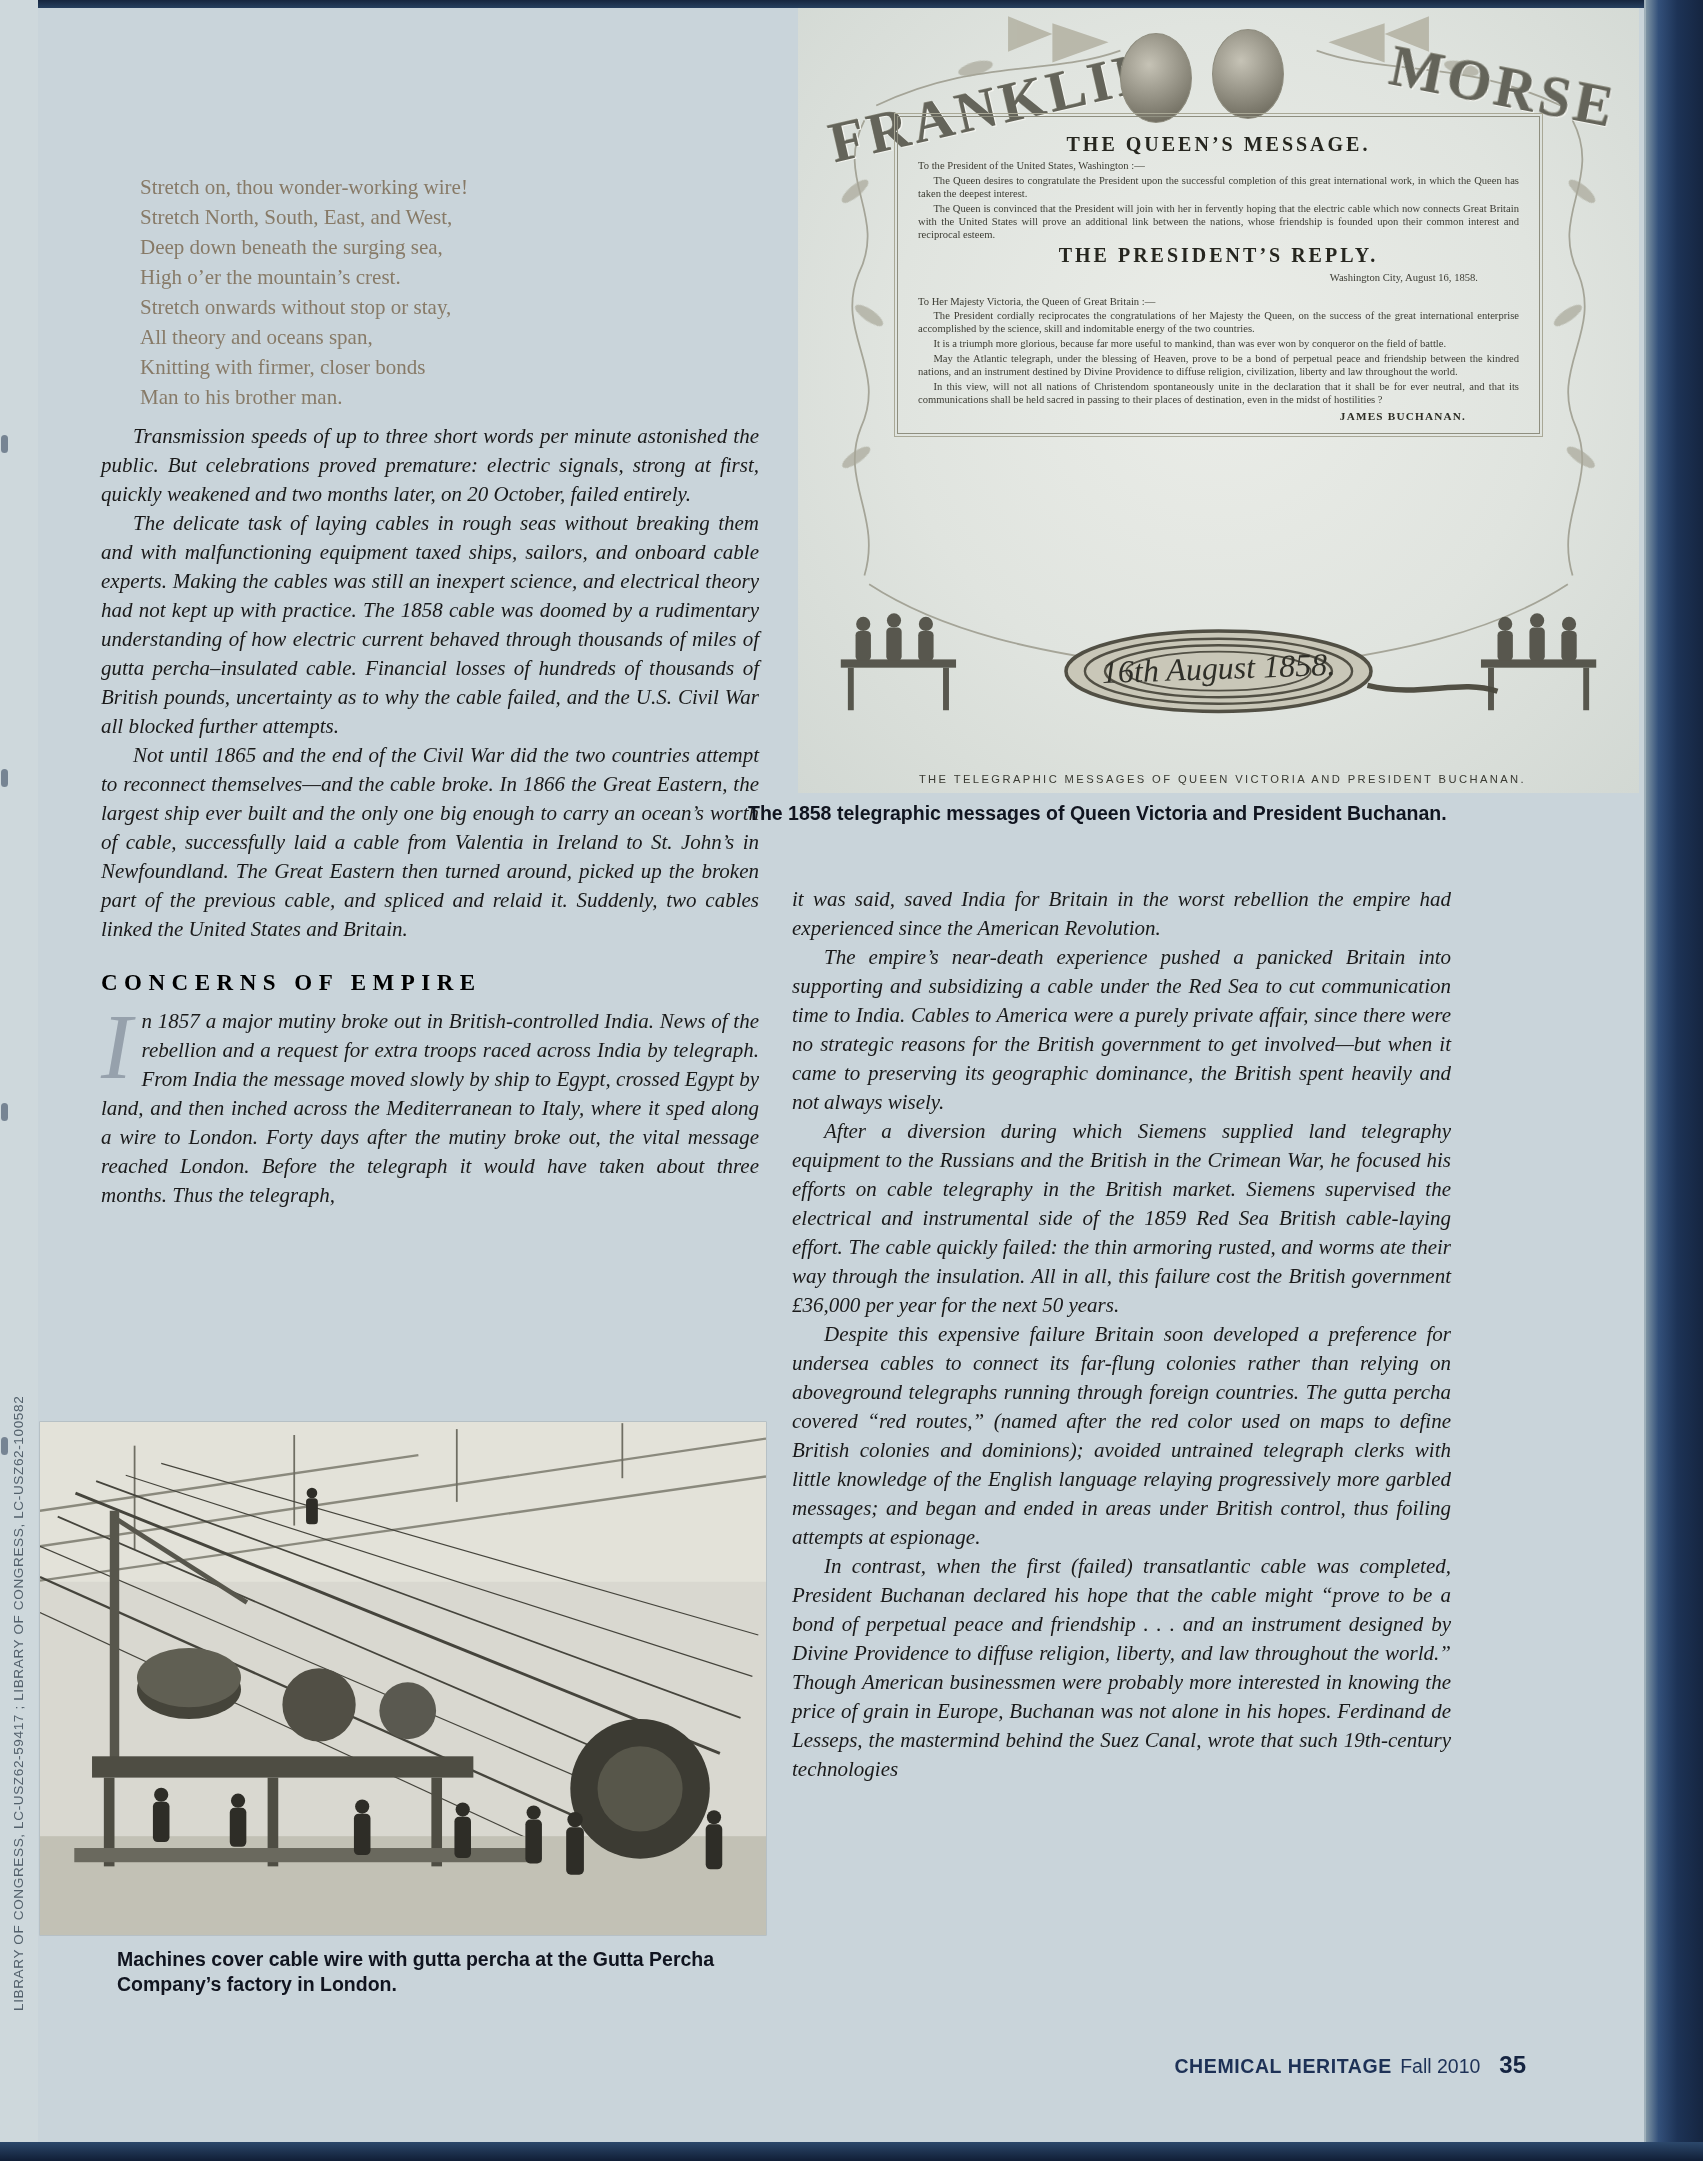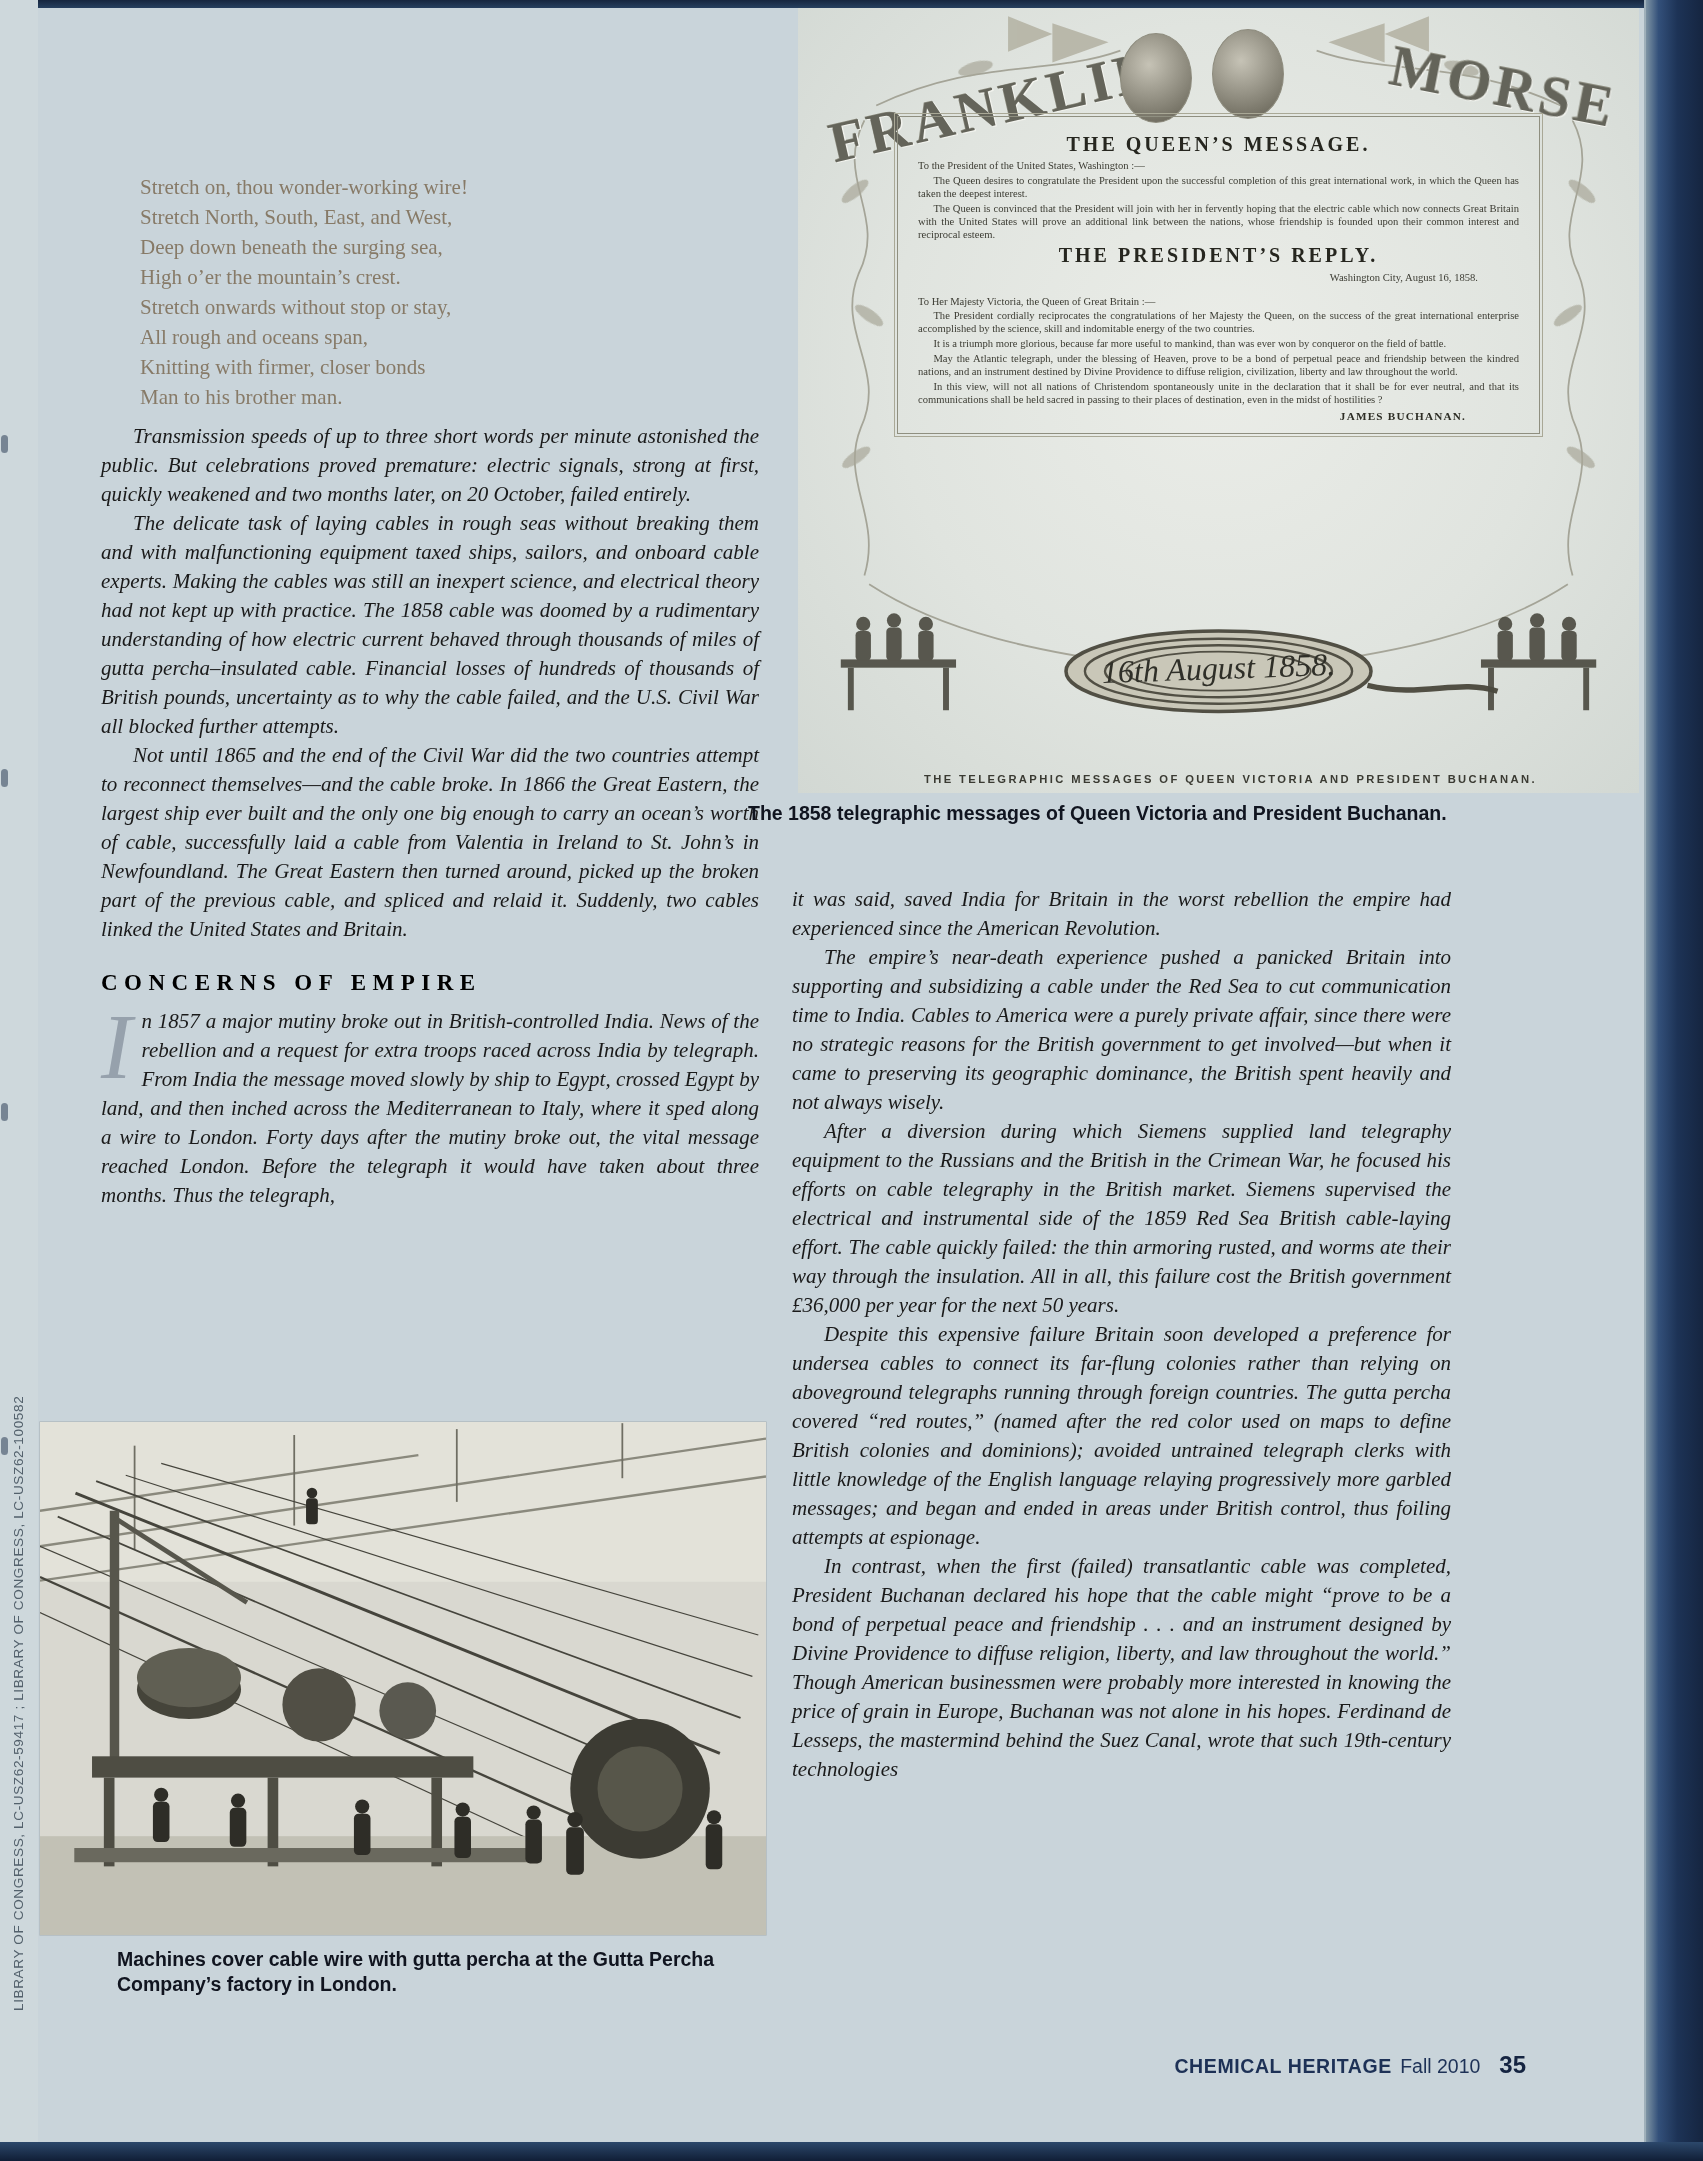--- a/index.html
+++ b/index.html
@@ -78,22 +78,22 @@
   .eng-sal{font-size:10.6px;margin:0 0 2.4px 0;color:#3c3c33;}
   .eng-date{font-size:10.6px;text-align:right;padding-right:41px;margin:0 0 13px 0;color:#3c3c33;}
   .eng-p{font-size:10.6px;line-height:13px;text-align:justify;text-indent:15.4px;margin:0 0 1.8px 0;color:#3c3c33;}
   .eng-sig{font-size:11.2px;letter-spacing:1.2px;text-align:right;padding-right:53px;margin-top:4.7px;font-weight:700;color:#2d2d25;}
   .eng-coil-date{
     position:absolute;left:0;top:642px;width:100%;text-align:center;
     font-style:italic;font-size:32px;color:#2f2f28;transform:rotate(-2deg);
     font-family:"Liberation Serif",serif;
   }
   .eng-bottomline{
-    position:absolute;left:12px;bottom:8.3px;width:100%;text-align:center;
-    font-family:"Liberation Sans",sans-serif;font-size:11.2px;letter-spacing:2.4px;color:#3a3a32;font-weight:700;
+    position:absolute;left:4px;bottom:8.3px;width:100%;text-align:center;
+    font-family:"Liberation Sans",sans-serif;font-size:11.2px;letter-spacing:2.4px;color:#3a3a32;font-weight:400;
   }
   
   .footer{
     position:absolute;left:792px;top:2051px;width:734px;
     display:flex;justify-content:flex-end;align-items:baseline;gap:8.3px;
     font-family:"Liberation Sans",sans-serif;
   }
   .footer .mag{font-weight:bold;font-size:19.5px;color:#1d3156;letter-spacing:0.6px;}
   .footer .issue{font-size:19.5px;color:#1d3156;}
   .footer .pageno{font-weight:bold;font-size:24px;color:#152441;margin-left:10.6px;}
@@ -110,21 +110,21 @@
 </div>
 <div class="credit-vertical">LIBRARY OF CONGRESS, LC-USZ62-59417 ; LIBRARY OF CONGRESS, LC-USZ62-100582</div>
 
 <section class="col-left">
   <div class="poem">
     <div>Stretch on, thou wonder-working wire!</div>
     <div>Stretch North, South, East, and West,</div>
     <div>Deep down beneath the surging sea,</div>
     <div>High o’er the mountain’s crest.</div>
     <div>Stretch onwards without stop or stay,</div>
-    <div>All rough and oceans span,</div>
+    <div>All theory and oceans span,</div>
     <div>Knitting with firmer, closer bonds</div>
     <div>Man to his brother man.</div>
   </div>
   <p class="body indent">Transmission speeds of up to three short words per minute astonished the public. But celebrations proved premature: electric signals, strong at first, quickly weakened and two months later, on 20 October, failed entirely.</p>
   <p class="body indent">The delicate task of laying cables in rough seas without breaking them and with malfunctioning equipment taxed ships, sailors, and onboard cable experts. Making the cables was still an inexpert science, and electrical theory had not kept up with practice. The 1858 cable was doomed by a rudimentary understanding of how electric current behaved through thousands of miles of gutta percha–insulated cable. Financial losses of hundreds of thousands of British pounds, uncertainty as to why the cable failed, and the U.S. Civil War all blocked further attempts.</p>
   <p class="body indent">Not until 1865 and the end of the Civil War did the two countries attempt to reconnect themselves—and the cable broke. In 1866 the Great Eastern, the largest ship ever built and the only one big enough to carry an ocean’s worth of cable, successfully laid a cable from Valentia in Ireland to St. John’s in Newfoundland. The Great Eastern then turned around, picked up the broken part of the previous cable, and spliced and relaid it. Suddenly, two cables linked the United States and Britain.</p>
   <h2 class="section-heading">CONCERNS OF EMPIRE</h2>
   <p class="body">
     <span class="dropcap">I</span><span>n 1857 a major mutiny broke out in British-controlled India. News of the rebellion and a request for extra troops raced across India by telegraph. From India the message moved slowly by ship to Egypt, crossed Egypt by land, and then inched across the Mediterranean to Italy, where it sped along a wire to London. Forty days after the mutiny broke out, the vital message reached London. Before the telegraph it would have taken about three months. Thus the telegraph,</span>
   </p>

